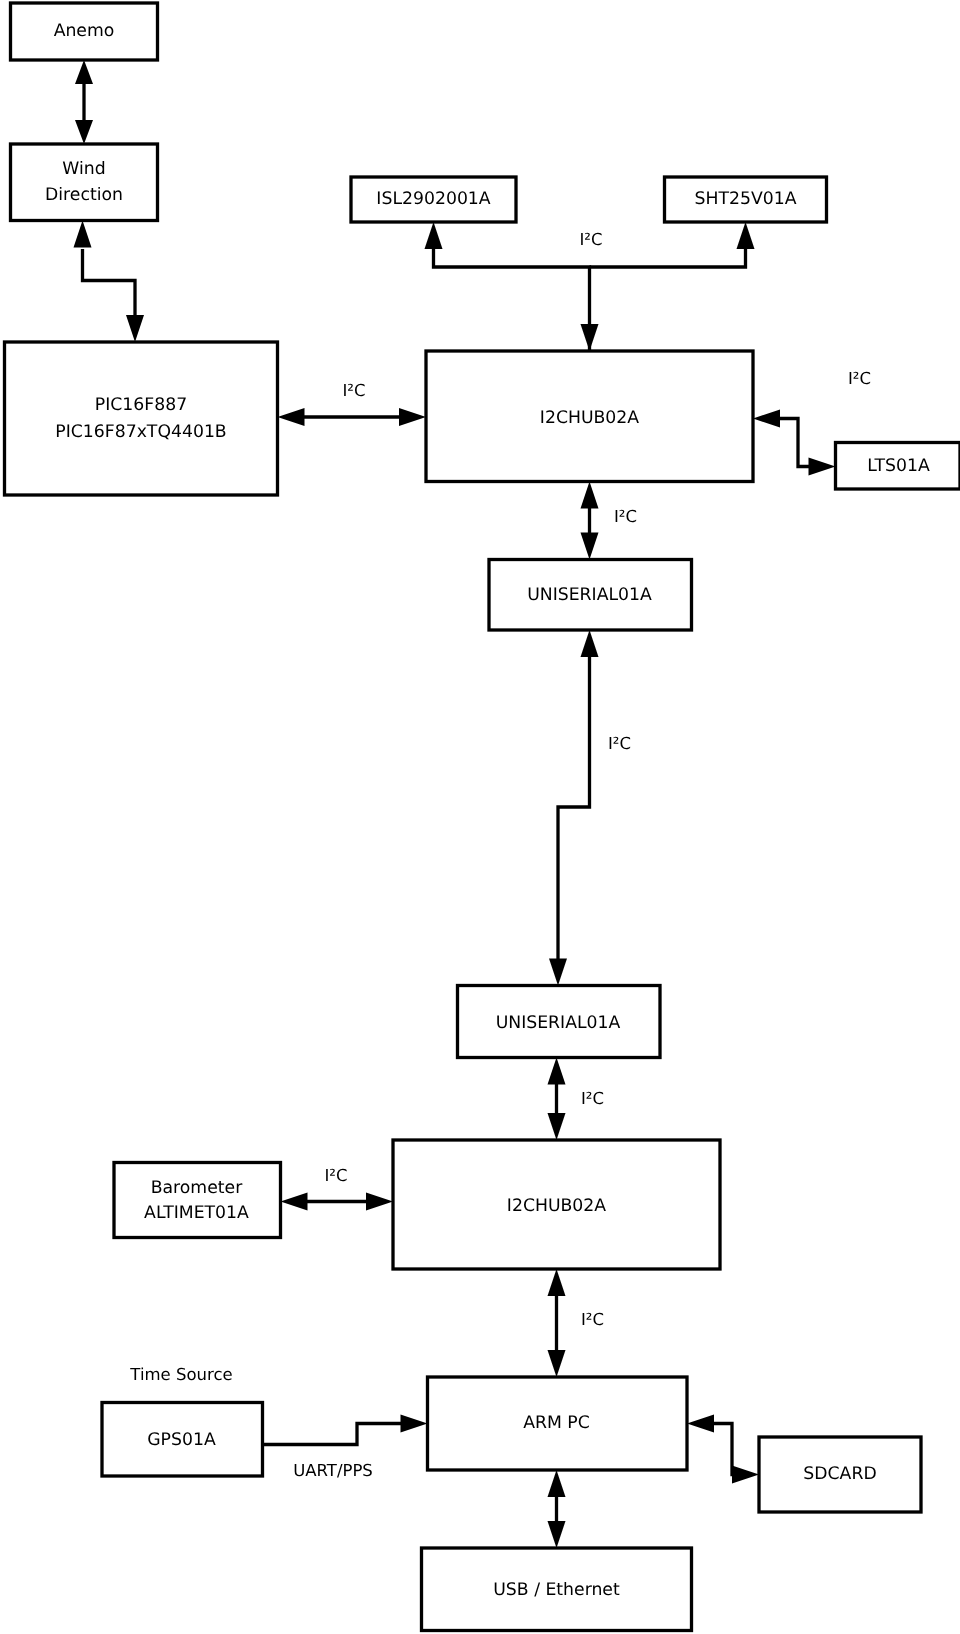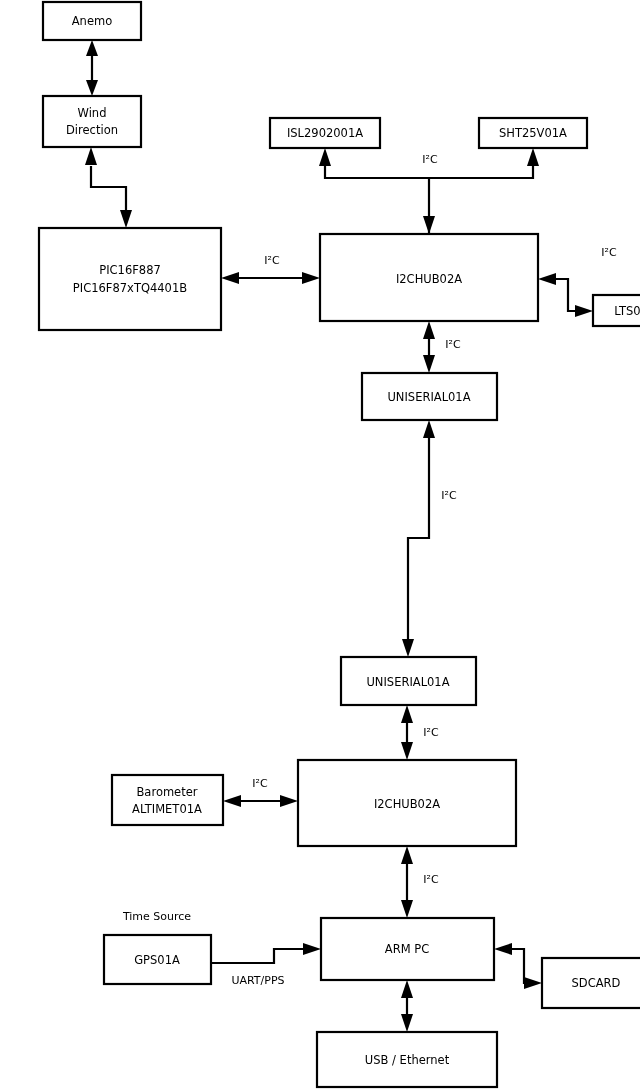--- a/index.html
+++ b/index.html
@@ -14,21 +14,20 @@
     position: relative;
     overflow: hidden;
     font-family: "DejaVu Sans", "Liberation Sans", sans-serif;
   }
   #diagram-root {
     position: absolute;
     left: 0;
     top: 0;
     width: 571px;
     height: 1089px;
-    margin-left: 36px;
   }
   svg#diagram-svg {
     display: block;
     width: 640px;
     height: 1089px;
     background: #ffffff;
   }
   .node-box {
     fill: #ffffff;
     stroke: #000000;

